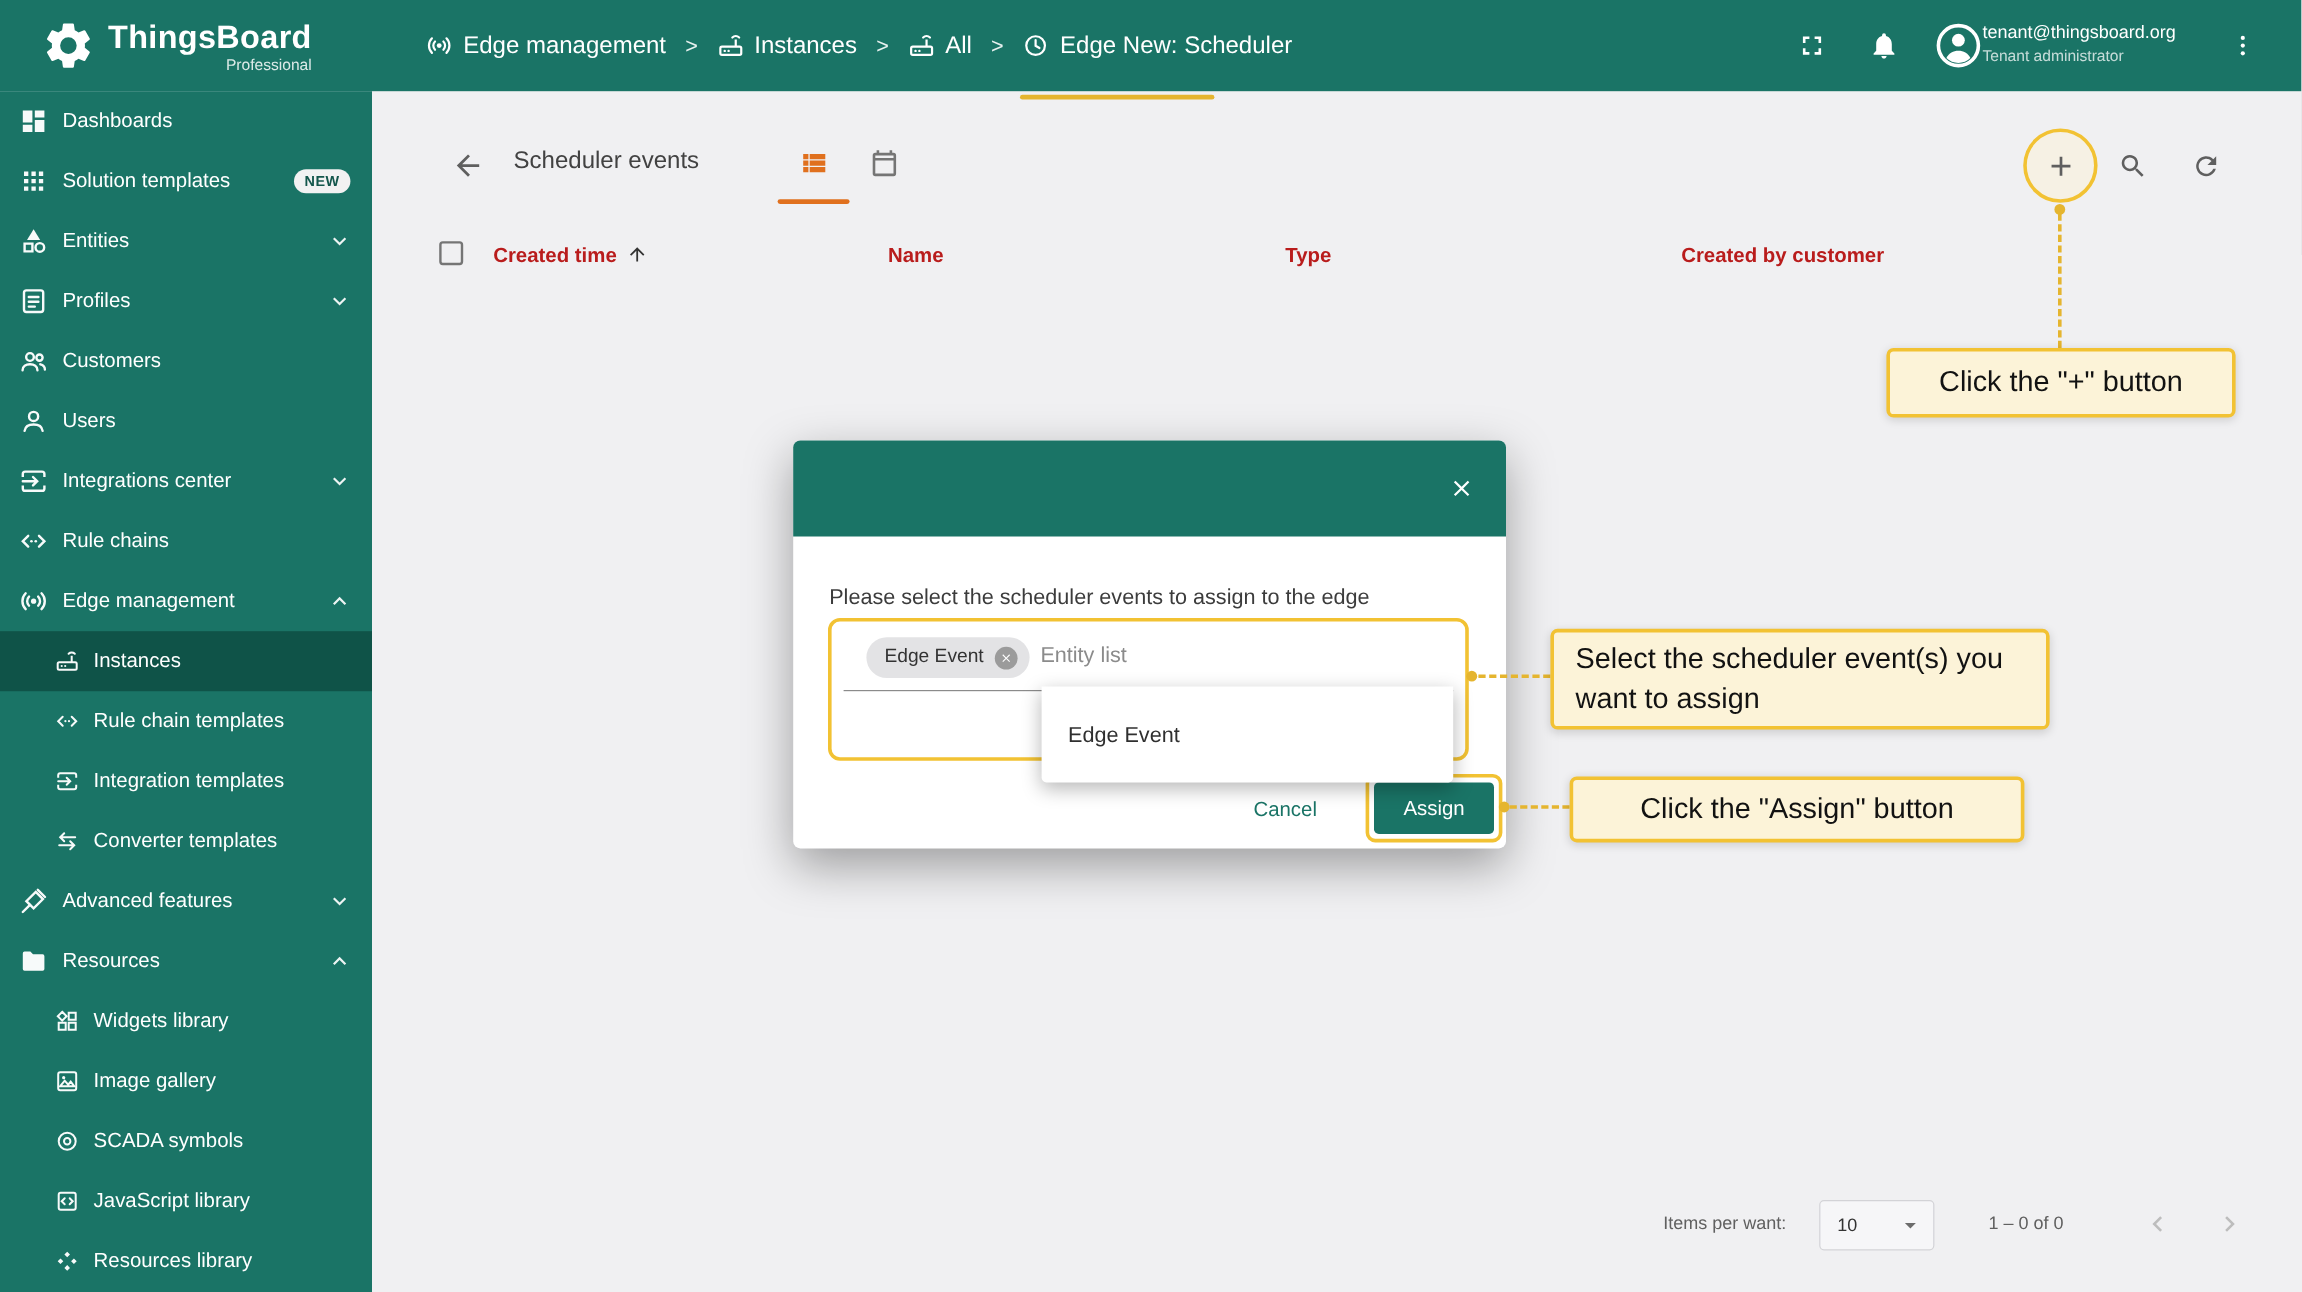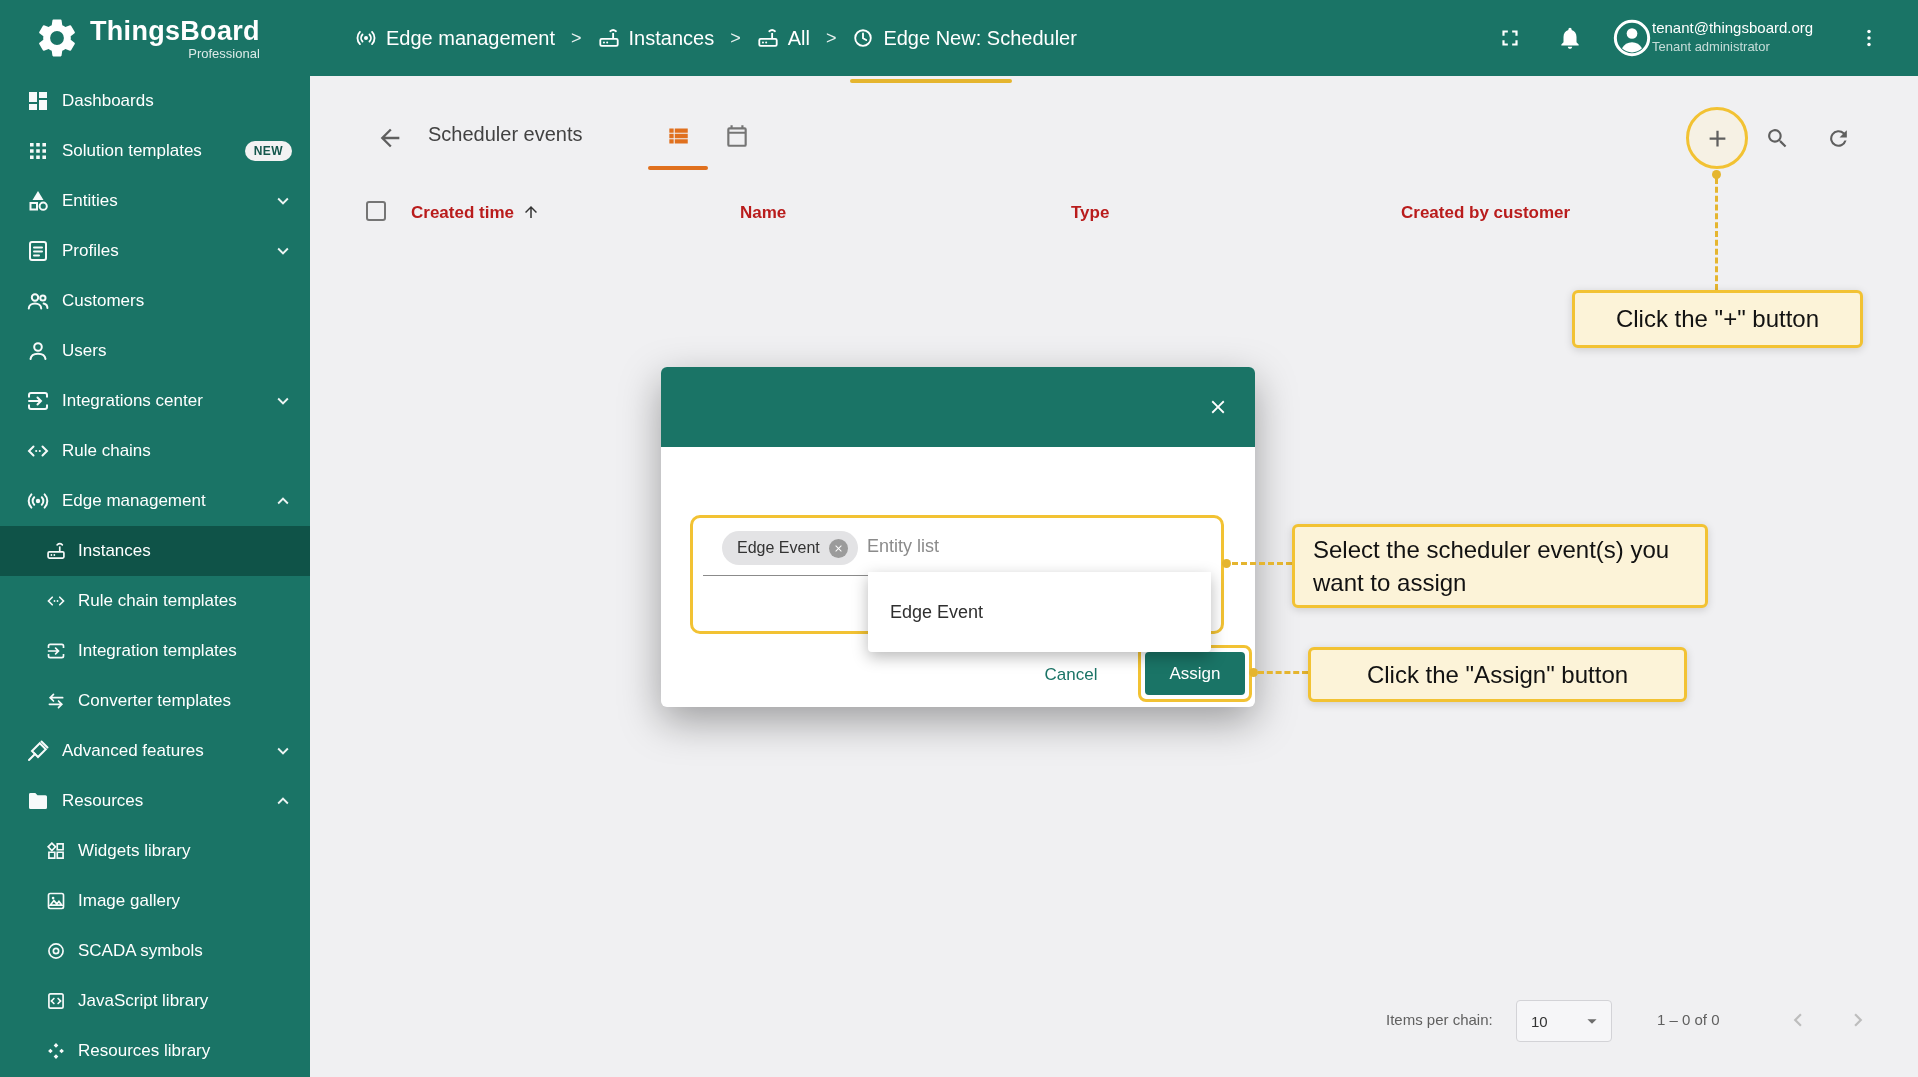--- a/index.html
+++ b/index.html
@@ -24,21 +24,21 @@
   .fullscreen-btn{position:absolute;left:1497px;top:25px;}
   .bell-btn{position:absolute;left:1557px;top:25px;}
   .avatar{position:absolute;left:1612px;top:18px;width:40px;height:40px;color:#fff;}
   .user-block{position:absolute;left:1652px;top:18px;color:#fff;}
   .user-email{font-size:15px;line-height:20px;}
   .user-role{font-size:13px;line-height:18px;color:rgba(255,255,255,.75);}
   .kebab-btn{position:absolute;left:1858px;top:27px;width:22px;height:22px;color:#fff;}
 
   
   .sidebar{position:absolute;left:0;top:76px;width:310px;bottom:0;background:#1A7466;z-index:9;overflow:hidden;}
-  .nav-item{height:50px;display:flex;align-items:center;padding-left:26px;color:#fff;cursor:pointer;}
+  .nav-item{height:50px;display:flex;align-items:center;padding-left:16px;color:#fff;cursor:pointer;}
   .nav-item.child{padding-left:46px;}
   .nav-item.selected{background:#0F5348;}
   .nav-ic{width:24px;height:24px;color:#fff;flex:0 0 auto;opacity:.97;}
   .nav-item.child .nav-ic{width:20px;height:20px;}
   .nav-label{font-size:17px;margin-left:12px;white-space:nowrap;}
   .nav-badge{margin-left:auto;margin-right:18px;background:#F2F2F2;color:#14574C;font-size:12px;font-weight:700;
              padding:3px 9px;border-radius:10px;letter-spacing:.4px;}
   .nav-chev{margin-left:auto;margin-right:16px;width:22px;height:22px;color:rgba(255,255,255,.92);}
 
   
@@ -491,21 +491,21 @@
 
     <div class="thead-checkbox"></div>
     <span class="th th-created">Created time</span>
     <svg class="sort-ic">
         <use href="#i-sortup"></use>
       </svg>
     <span class="th th-name">Name</span>
     <span class="th th-type">Type</span>
     <span class="th th-customer">Created by customer</span>
 
-    <span class="pg-label">Items per chain:</span>
+    <span class="pg-label">Items per want:</span>
     <div class="pg-select">
       <span class="pg-select-val">10</span>
       <svg class="pg-select-arrow">
           <use href="#i-droparrow"></use>
         </svg>
     </div>
     <span class="pg-range">1 – 0 of 0</span>
     <svg class="pg-prev">
         <use href="#i-chevleft"></use>
       </svg>
@@ -513,20 +513,21 @@
         <use href="#i-chevright"></use>
       </svg>
   </main>
 
   <div class="dialog">
     <div class="dialog-header">
       <svg class="dialog-close">
           <use href="#i-close"></use>
         </svg>
     </div>
+    <div class="dialog-prompt">Please select the scheduler events to assign to the edge</div>
 
     <div class="field-highlight">
       <div class="chip">
         <span class="chip-label">Edge Event</span>
         <span class="chip-remove">
             <svg>
               <use href="#i-close"></use>
             </svg>
           </span>
       </div>

